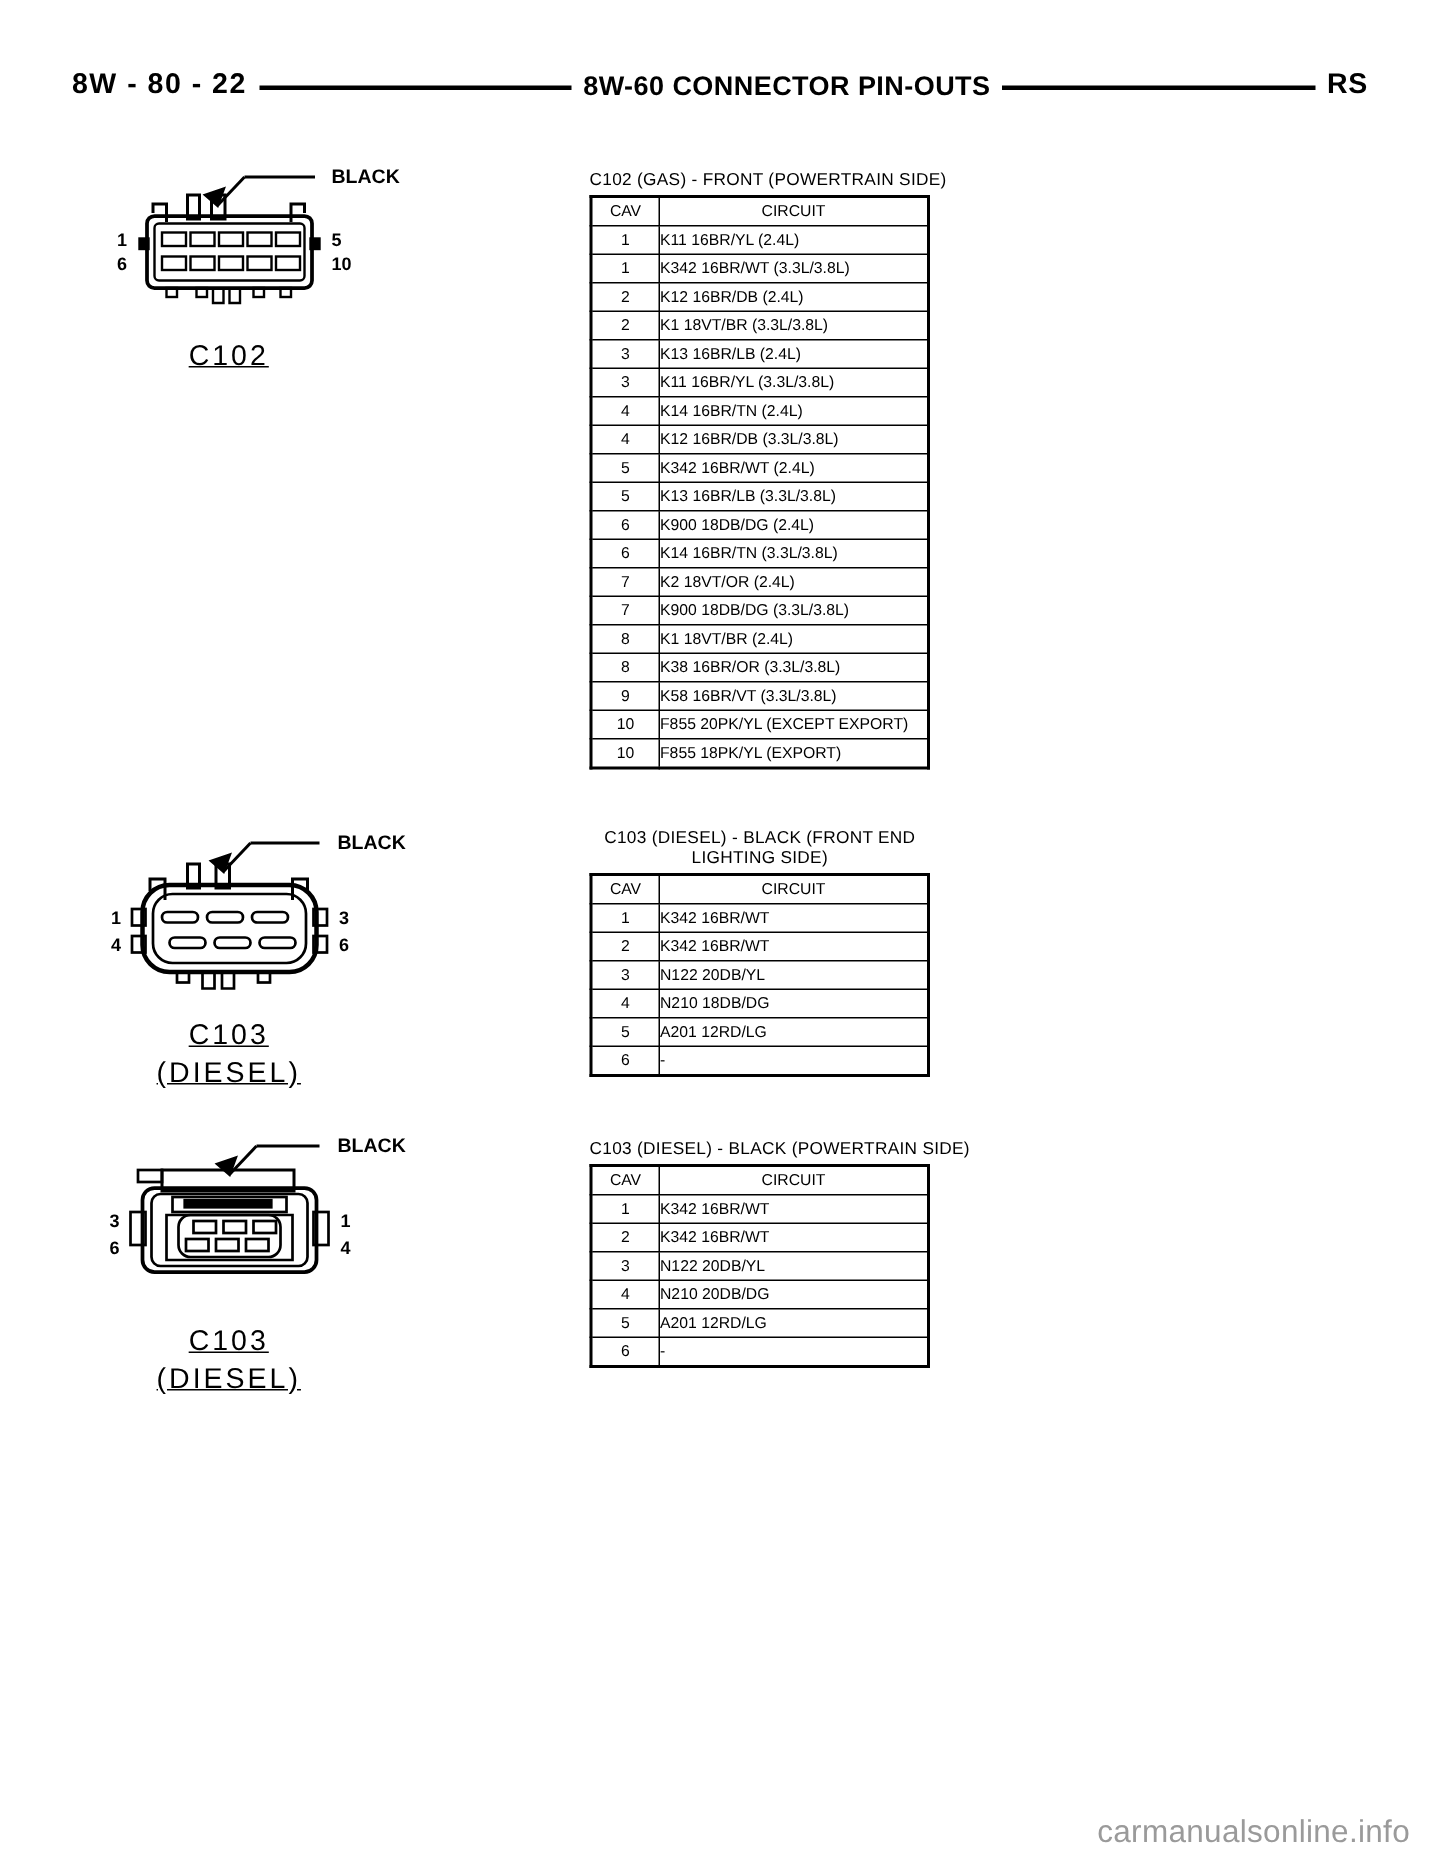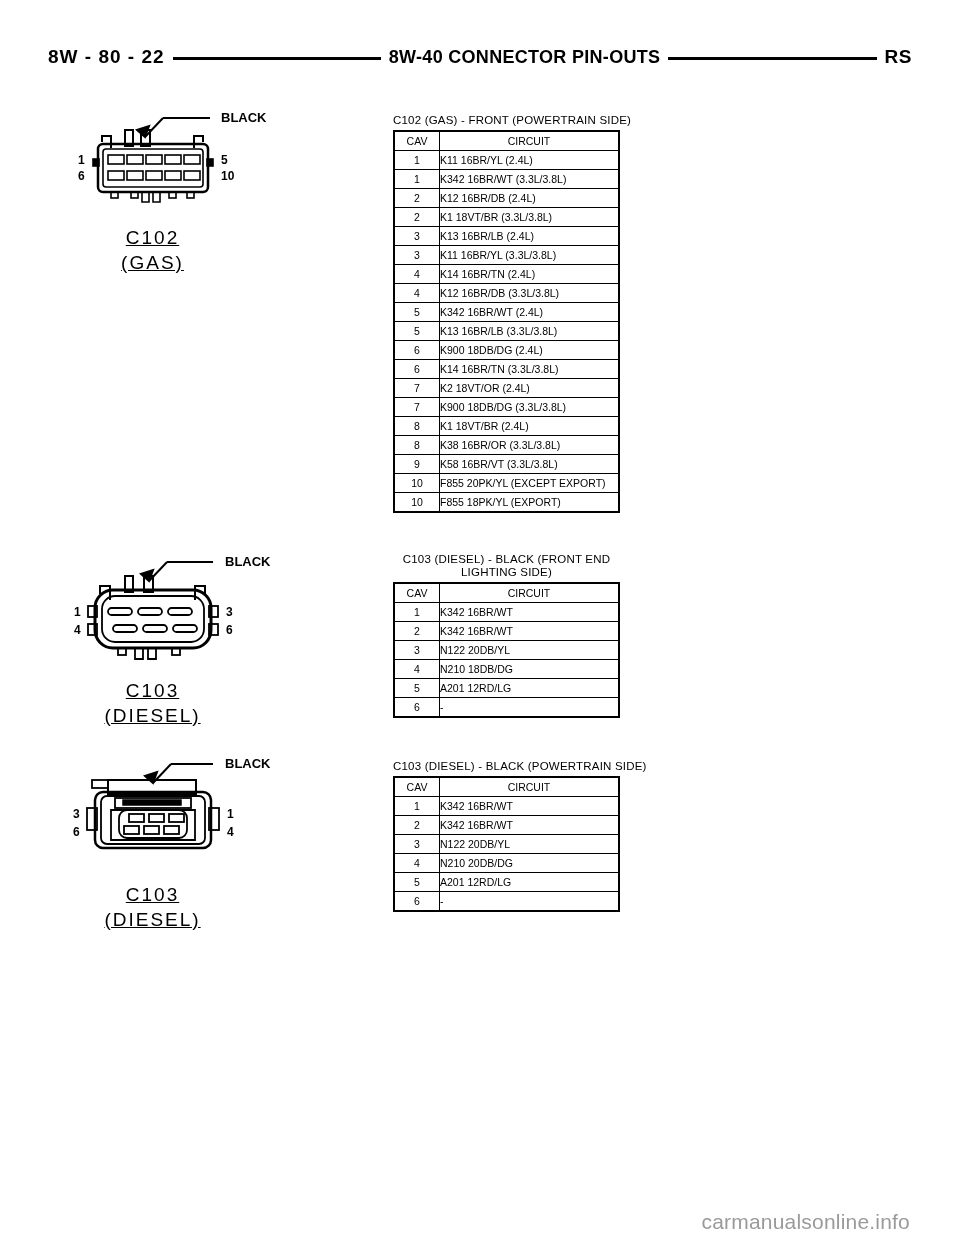--- a/index.html
+++ b/index.html
@@ -80,35 +80,35 @@
     text-align: center;
     font-size: 19px;
     letter-spacing: 2px;
     line-height: 25px;
     font-family: "Liberation Sans", sans-serif;
   }
 
   
   .watermark {
     position: absolute;
-    right: 50px;
+    right: 20px;
     bottom: 8px;
     font-size: 21px;
     color: #9a9a9a;
     letter-spacing: 0.2px;
     font-family: "Liberation Sans", sans-serif;
   }
 </style>
 </head>
 <body>
 
 <div class="page-header">
   <span class="hdr-text hdr-left">8W - 80 - 22</span>
   <span class="hdr-rule"></span>
-  <span class="hdr-text hdr-center">8W-40  CONNECTOR PIN-OUTS</span>
+  <span class="hdr-text hdr-center">8W-60  CONNECTOR PIN-OUTS</span>
   <span class="hdr-rule"></span>
   <span class="hdr-text hdr-right">RS</span>
 </div>
 
 <div class="diagram" style="left:45px; top:100px;">
   <svg width="240" height="125" viewBox="0 0 240 125">
     <g stroke="#000" fill="none" stroke-width="2">
 
       <line x1="165" y1="18" x2="118" y2="18"></line>
       <line x1="118" y1="18" x2="100" y2="37"></line>
@@ -148,21 +148,20 @@
       <rect x="139" y="71" width="16" height="9"></rect>
     </g>
 
     <text x="176" y="22" font-family="Liberation Sans, sans-serif" font-size="13" font-weight="bold">BLACK</text>
     <text x="33" y="64" font-family="Liberation Sans, sans-serif" font-size="12" font-weight="bold">1</text>
     <text x="33" y="80" font-family="Liberation Sans, sans-serif" font-size="12" font-weight="bold">6</text>
     <text x="176" y="64" font-family="Liberation Sans, sans-serif" font-size="12" font-weight="bold">5</text>
     <text x="176" y="80" font-family="Liberation Sans, sans-serif" font-size="12" font-weight="bold">10</text>
   </svg>
   <div class="diag-label" style="width:215px;">C102</div>
-  <div class="diag-label" style="width:215px;">(GAS)</div>
 </div>
 
 <div class="diagram" style="left:45px; top:548px;">
   <svg width="240" height="130" viewBox="0 0 240 130">
     <g stroke="#000" fill="none" stroke-width="2">
       <line x1="168" y1="14" x2="122" y2="14"></line>
       <line x1="122" y1="14" x2="104" y2="33"></line>
       <polygon points="104,33 108,22 96,26" fill="#000" stroke="#000"></polygon>
       <rect x="80" y="28" width="8" height="16" stroke-width="2"></rect>
       <rect x="99" y="28" width="9" height="16" stroke-width="2"></rect>

